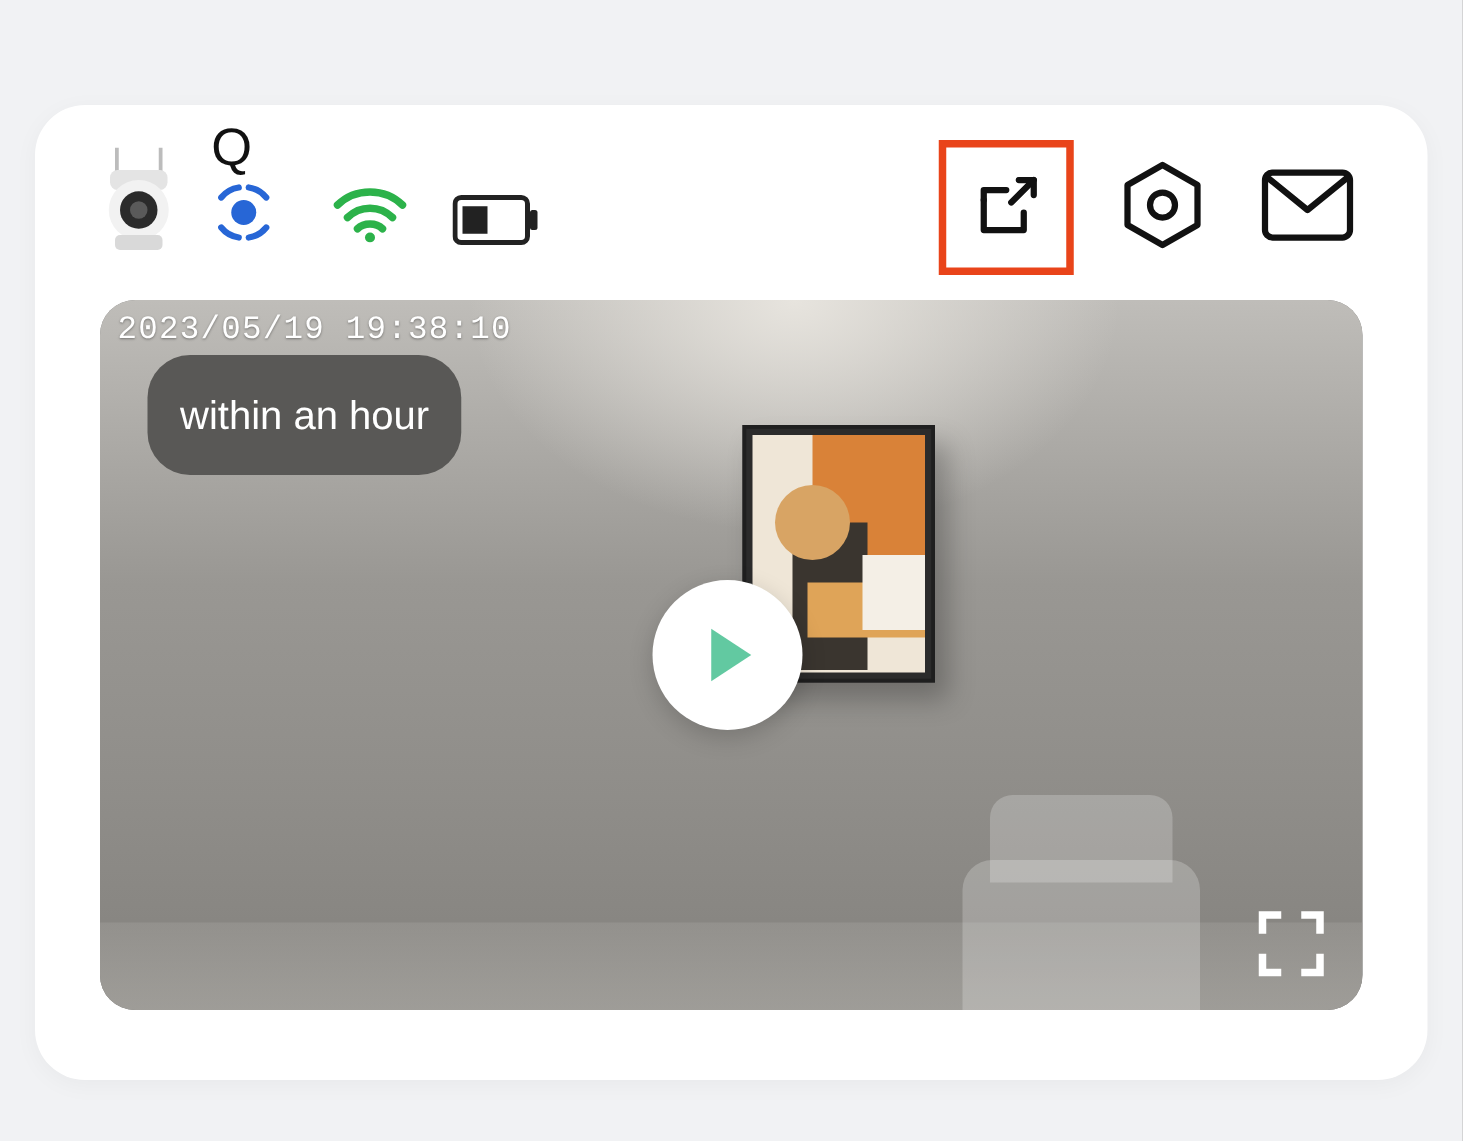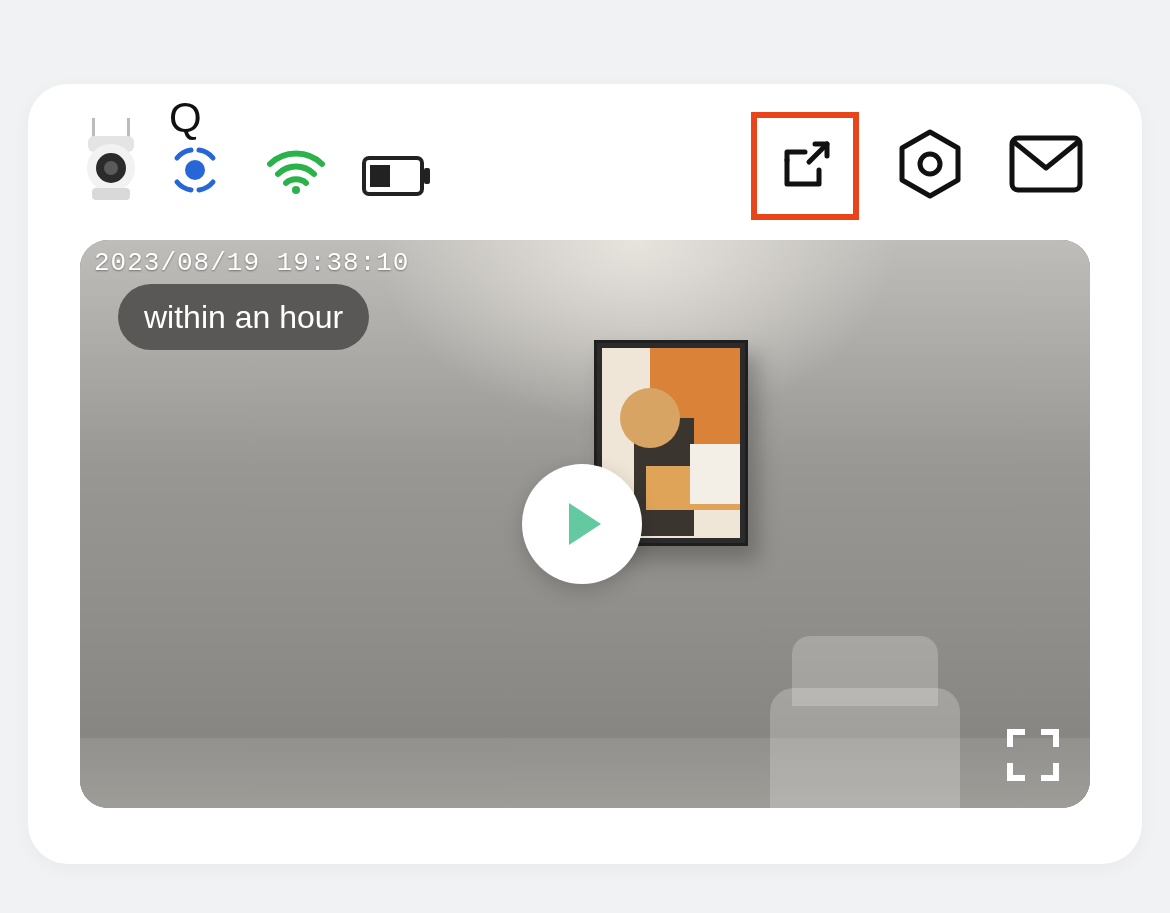--- a/index.html
+++ b/index.html
@@ -30,21 +30,21 @@
   
   .art-frame{position:absolute;left:514px;top:100px;width:148px;height:200px;background:#2b2b2b;border:3px solid #1f1f1f;box-shadow:10px 14px 20px rgba(0,0,0,0.25);}
   .art-in{position:absolute;inset:5px;background:#efe6d7;overflow:hidden;}
   .a-or1{position:absolute;left:48px;top:0;width:90px;height:96px;background:#d98238;}
   .a-or2{position:absolute;left:44px;top:118px;width:94px;height:44px;background:#dfa458;}
   .a-wht{position:absolute;left:88px;top:96px;width:50px;height:60px;background:#f4efe6;}
   .a-dark{position:absolute;left:32px;top:70px;width:60px;height:118px;background:#3a352f;}
   .a-circ{position:absolute;left:18px;top:40px;width:60px;height:60px;border-radius:50%;background:#d8a464;}
 
   .ts{position:absolute;left:14px;top:8px;color:#ffffff;font-size:26px;font-family:"Courier New",monospace;letter-spacing:1px;text-shadow:0 1px 2px rgba(0,0,0,.4);font-weight:500;white-space:pre;}
-  .badge{position:absolute;left:38px;top:44px;padding:5px 26px;height:56px;display:flex;align-items:center;border-radius:34px;background:#595856;color:#ffffff;font-size:32px;}
+  .badge{position:absolute;left:38px;top:44px;padding:20px 26px;height:56px;display:flex;align-items:center;border-radius:34px;background:#595856;color:#ffffff;font-size:32px;}
 
   .play{position:absolute;left:442px;top:224px;width:120px;height:120px;border-radius:50%;background:#ffffff;box-shadow:0 6px 20px rgba(0,0,0,0.18);display:flex;align-items:center;justify-content:center;cursor:pointer;}
   .play svg{margin-left:6px;}
   .fs{position:absolute;right:30px;bottom:26px;width:54px;height:54px;cursor:pointer;}
 </style>
 </head>
 <body>
 
 <div class="card">
 
@@ -123,21 +123,21 @@
     <div class="art-frame">
       <div class="art-in">
         <div class="a-or1"></div>
         <div class="a-dark"></div>
         <div class="a-circ"></div>
         <div class="a-or2"></div>
         <div class="a-wht"></div>
       </div>
     </div>
 
-    <div class="ts">2023/08/19 19:38:10</div>
+    <div class="ts">2023/05/19 19:38:10</div>
 
     <div class="badge">
       <span>within an hour</span>
     </div>
 
     <div class="play">
       <svg viewBox="0 0 40 46" width="40" height="46">
         <polygon points="4,2 36,23 4,44" fill="#62c9a1"></polygon>
       </svg>
     </div>

